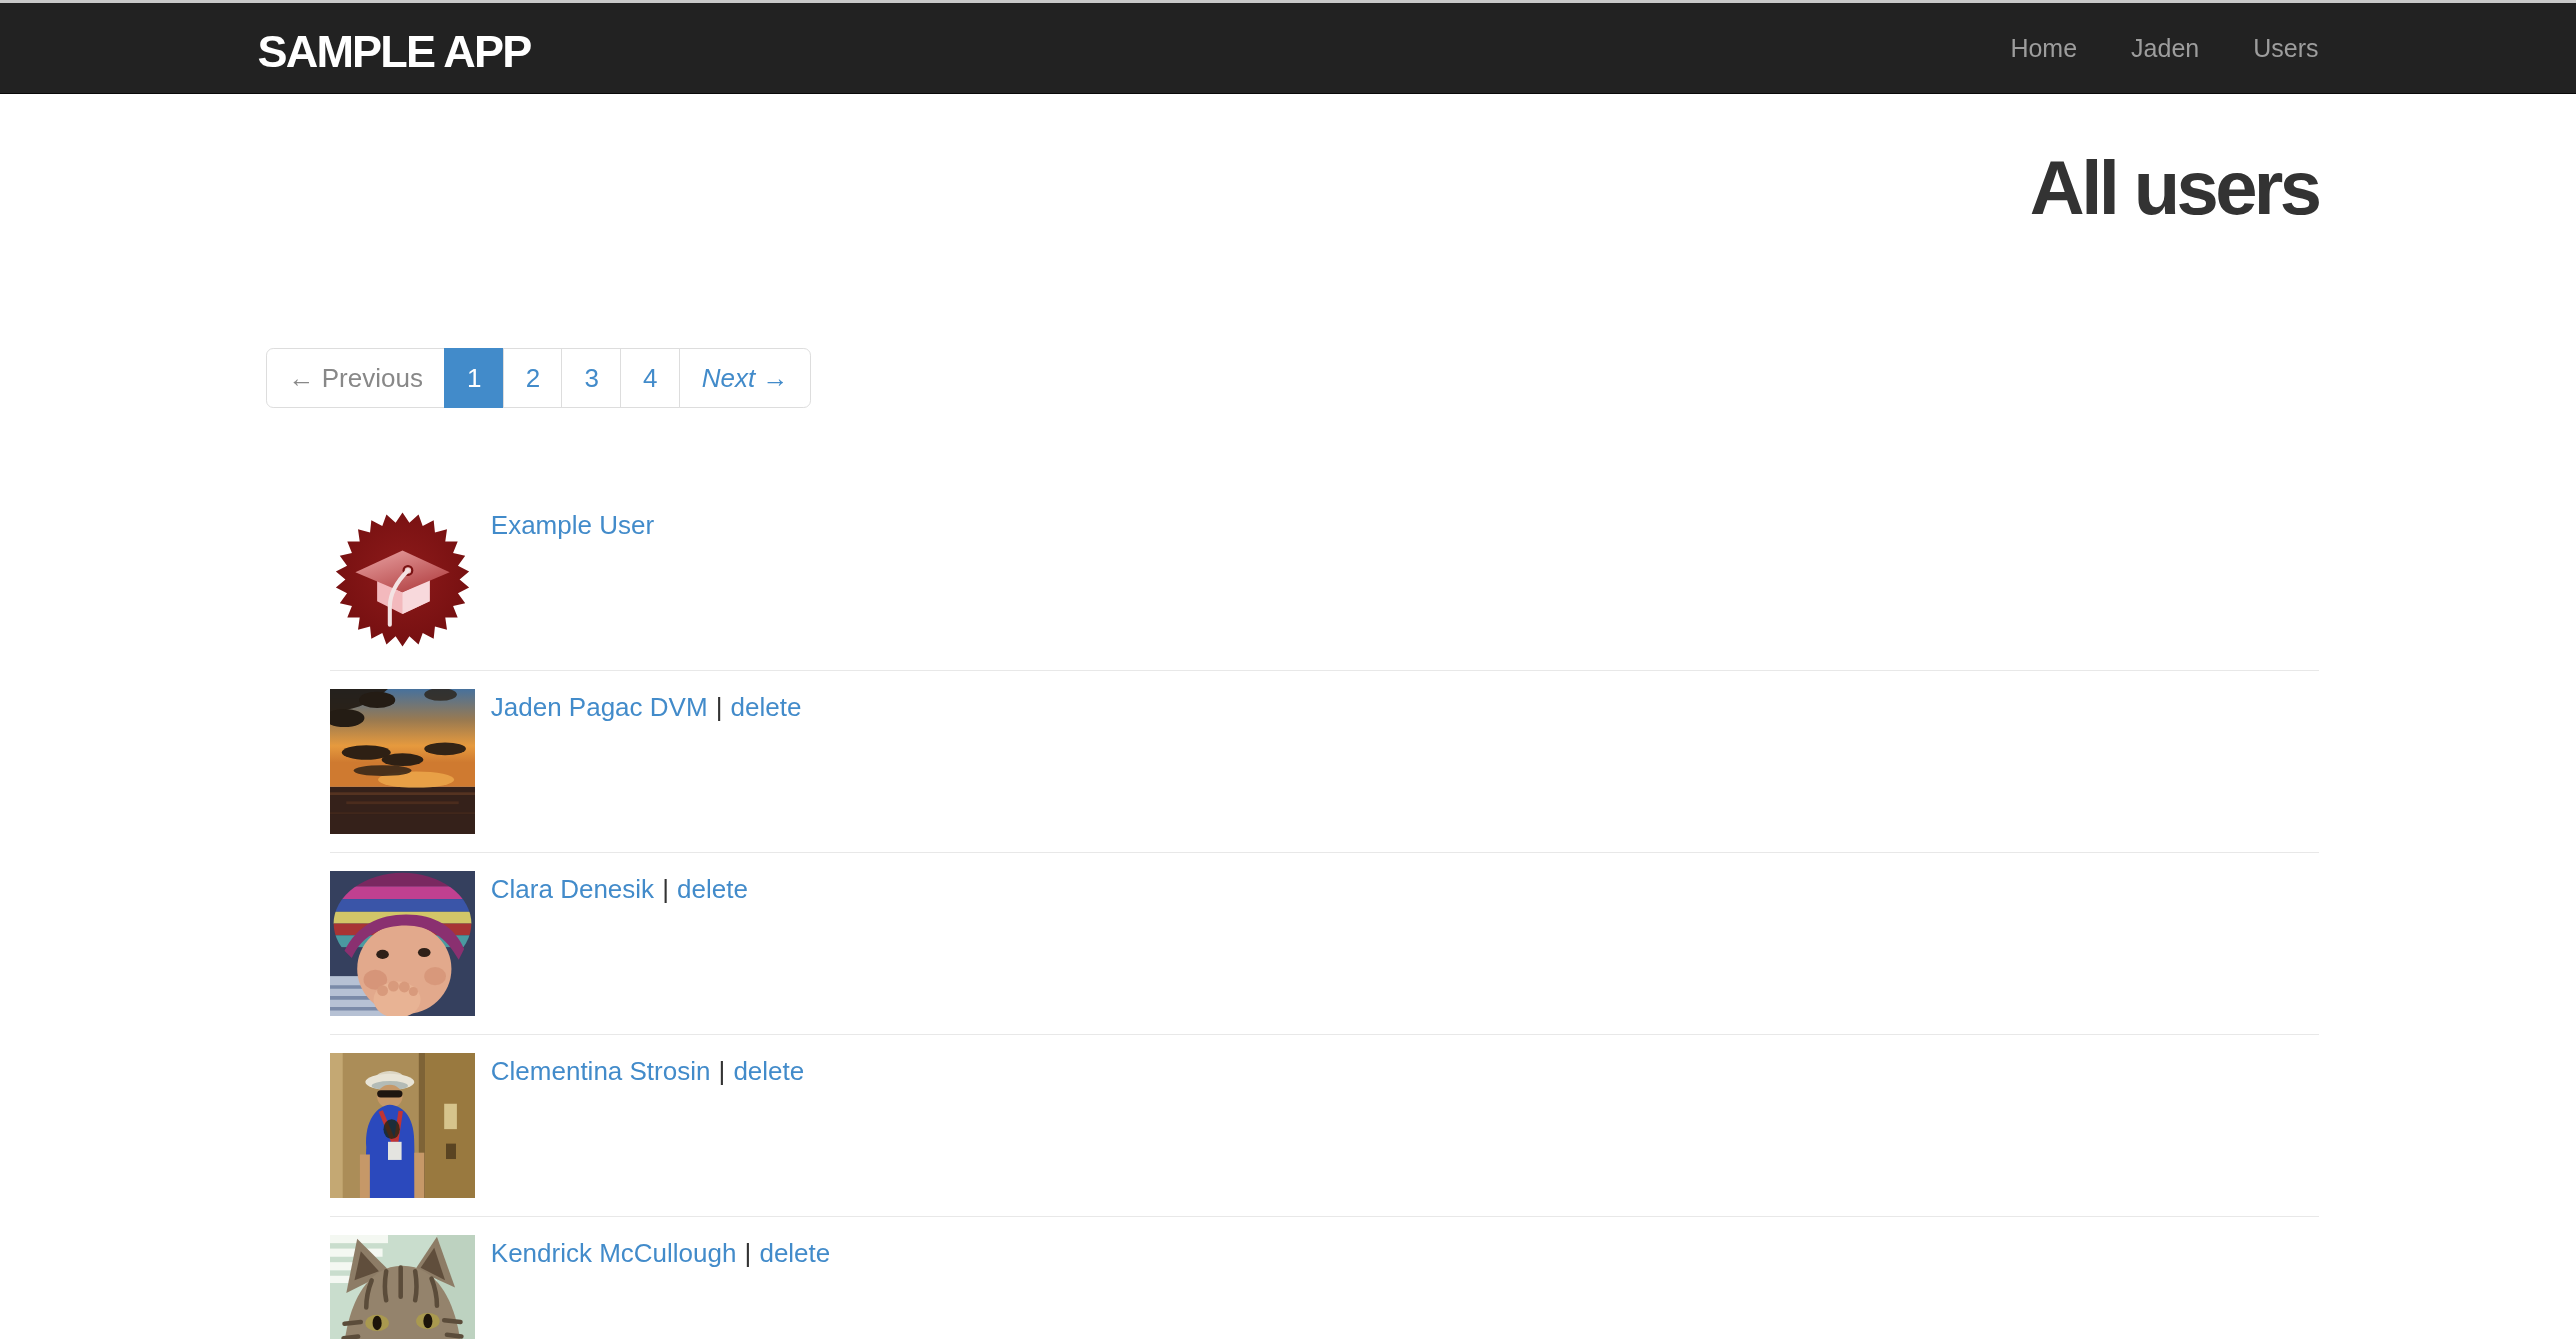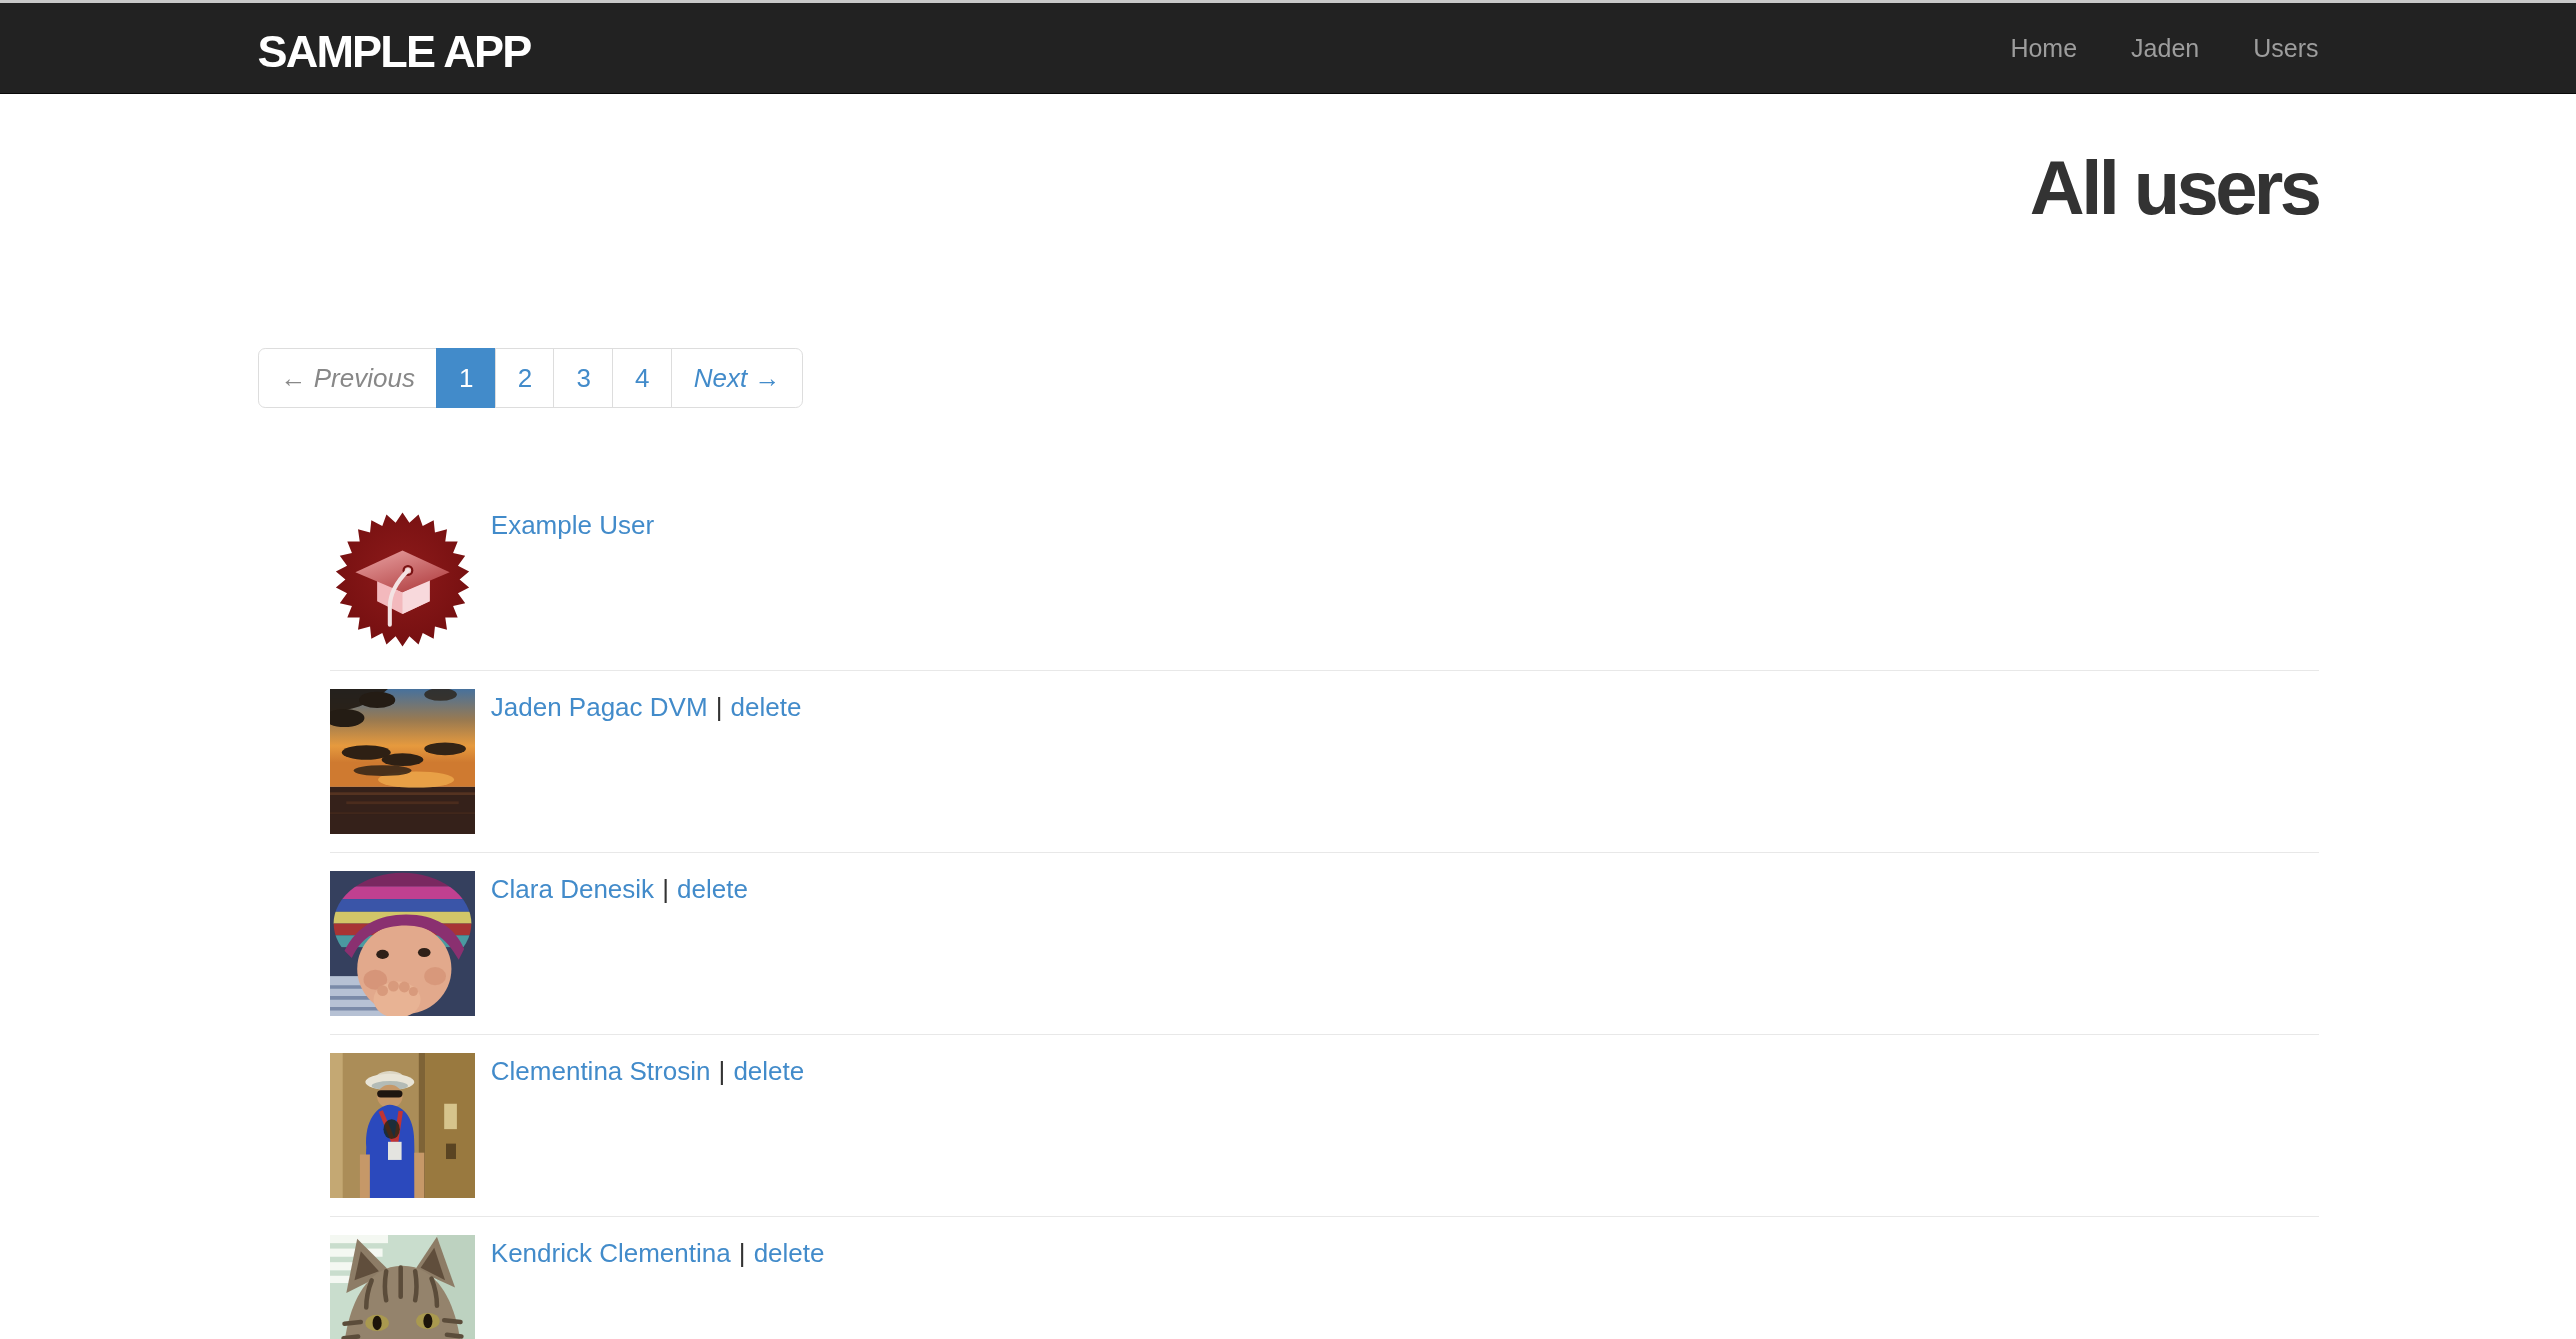--- a/index.html
+++ b/index.html
@@ -42,21 +42,21 @@
     margin:52px 0 0;font-size:76px;line-height:1.1;font-weight:bold;letter-spacing:-3.6px;
     text-align:right;color:var(--text);
   }
 
   
   ul.pagination{display:inline-flex;list-style:none;margin:119px 0 0;padding:0;}
   ul.pagination li a{
     display:block;padding:11px 22px;font-size:26px;line-height:36px;background:#fff;
     border:1.8px solid var(--pagination-border);color:var(--link);text-decoration:none;margin-left:-1.8px;
   }
-  ul.pagination li:first-child a{border-radius:7.2px 0 0 7.2px;margin-left:0;font-style:italic;}
+  ul.pagination li:first-child a{border-radius:7.2px 0 0 7.2px;margin-left:8px;}
   ul.pagination li:last-child a{border-radius:0 7.2px 7.2px 0;font-style:italic;}
   ul.pagination li.active a{background:var(--pagination-active-bg);border-color:var(--pagination-active-bg);color:#fff;}
   ul.pagination li.disabled a{color:var(--pagination-disabled);cursor:default;}
 
   
   ul.users{list-style:none;margin:81px 0 0;padding:0 0 0 72px;}
   ul.users li{overflow:auto;padding:18px 0;border-bottom:1.8px solid var(--divider);}
   .avatar{float:left;width:145px;height:145px;margin-right:16.3px;display:block;}
   ul.users li a{color:var(--link);text-decoration:none;font-size:26px;line-height:36px;}
   .sep{color:var(--text);margin:0 8.1px;font-size:26px;line-height:36px;}
@@ -228,16 +228,16 @@
       <path d="M144,96 L126,94"></path>
             <path d="M145,112 L129,110"></path>
     </g>
     <ellipse cx="52" cy="97" rx="13" ry="9" fill="#a9994f"></ellipse>
     <ellipse cx="108" cy="95" rx="13" ry="9" fill="#a9994f"></ellipse>
     <ellipse cx="52" cy="97" rx="5" ry="8" fill="#1c140a"></ellipse>
     <ellipse cx="108" cy="95" rx="5" ry="8" fill="#1c140a"></ellipse>
     <ellipse cx="80" cy="138" rx="27" ry="18" fill="#cfc2a8"></ellipse>
     <path d="M73,124 L87,124 L80,133 Z" fill="#b0686a"></path>
     <path d="M80,133 L80,141 M80,141 C74,147 68,147 63,143 M80,141 C86,147 92,147 97,143" stroke="#6a5a46" stroke-width="3" fill="none"></path>
-  </svg><a href="#">Kendrick Clementina</a><span class="sep">|</span><a href="#">delete</a></li>
+  </svg><a href="#">Kendrick McCullough</a><span class="sep">|</span><a href="#">delete</a></li>
     </ul>
 </main>
 
 
 </body></html>

